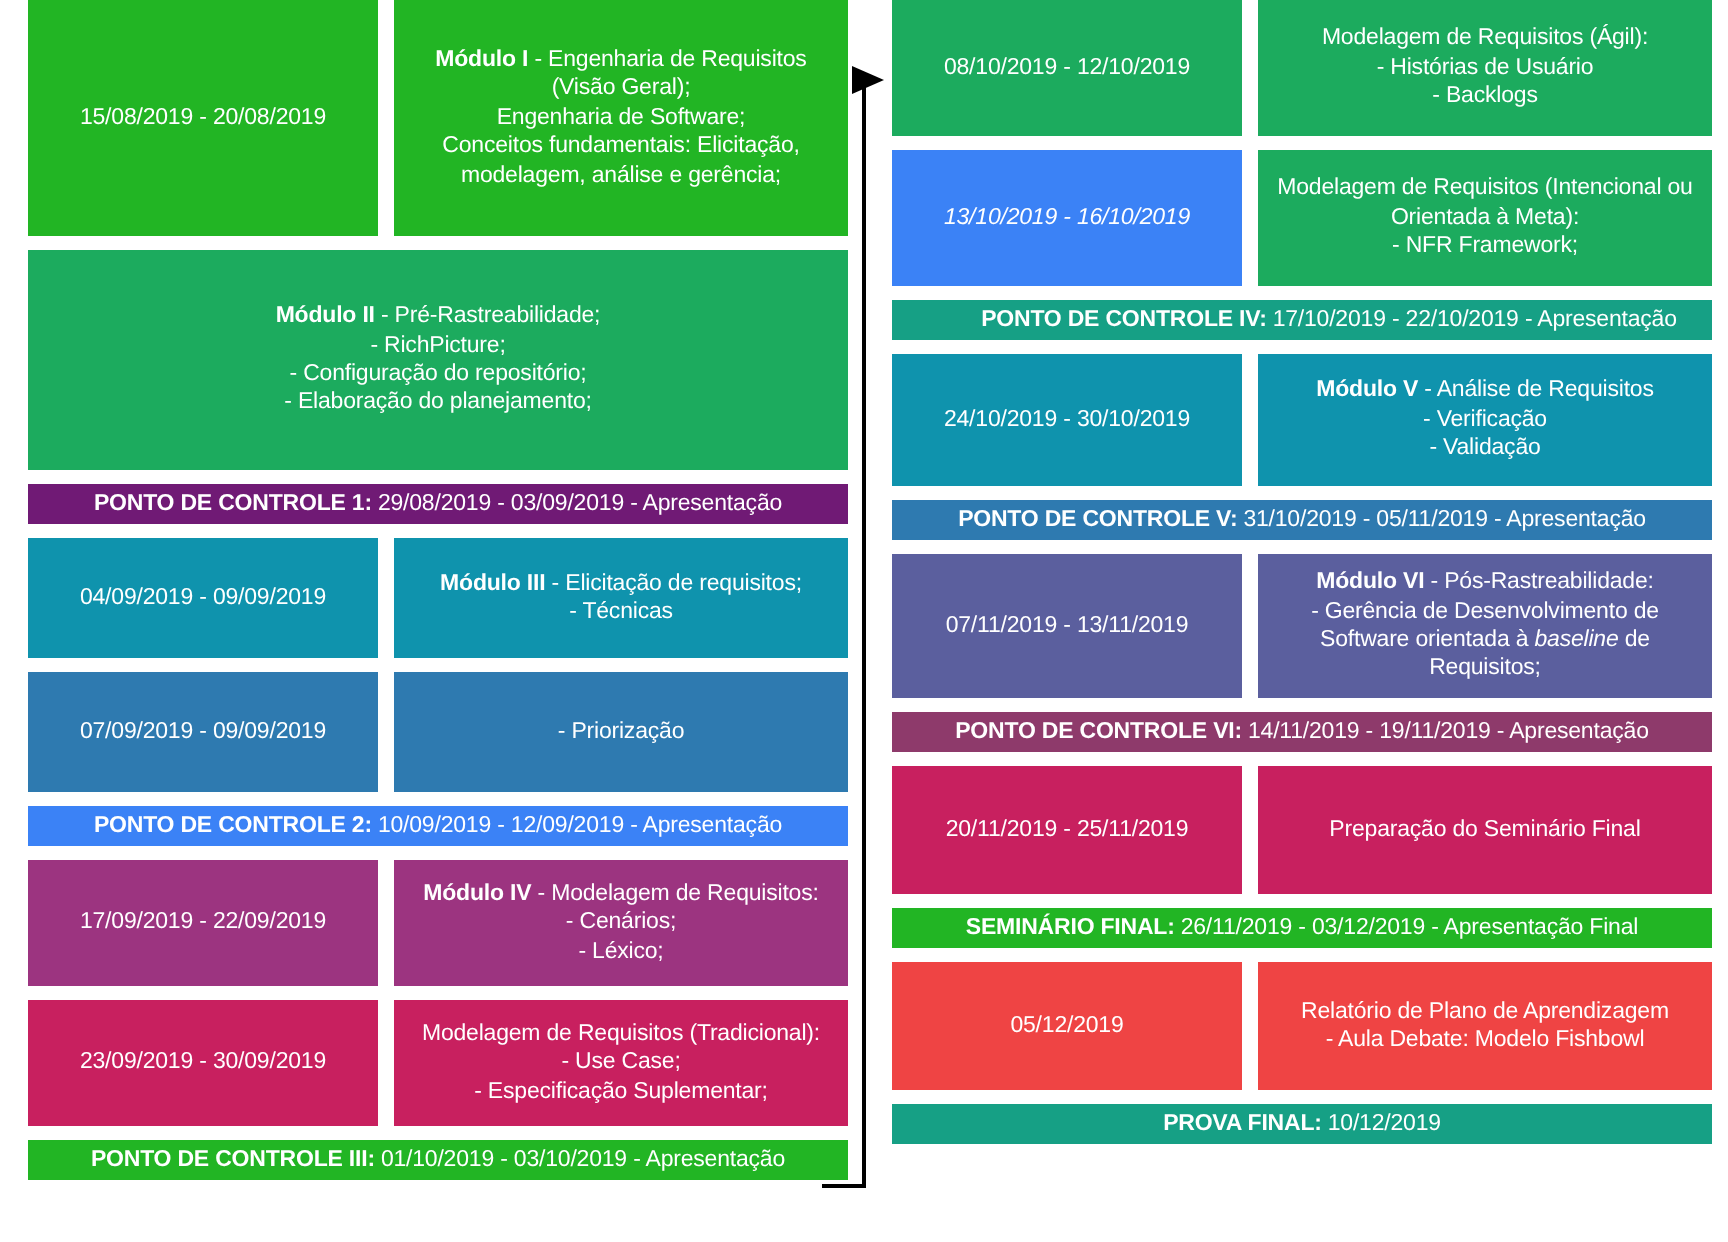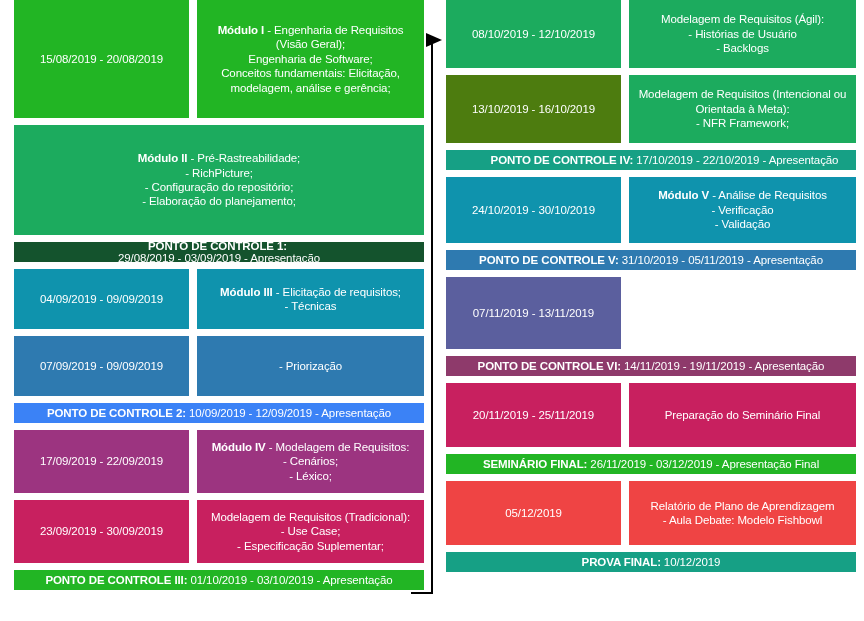--- a/index.html
+++ b/index.html
@@ -93,21 +93,21 @@
           <span class="txt"><b>Módulo I</b> - Engenharia de Requisitos (Visão Geral);<br>Engenharia de Software;<br>Conceitos fundamentais: Elicitação, modelagem, análise e gerência;</span>
         </div>
       </div>
       <div class="spacer-sm"></div>
       <div class="row" style="height: 110px;">
         <div class="cell desc" style="background: rgb(28, 171, 94);">
           <span class="txt"><b>Módulo II</b> - Pré-Rastreabilidade;<br>- RichPicture;<br>- Configuração do repositório;<br>- Elaboração do planejamento;</span>
         </div>
       </div>
       <div class="spacer-sm"></div>
-      <div class="bar" style="background: #14532d; flex-direction: column;">
+      <div class="bar" style="background: #701a75;">
         <span class="lead">PONTO DE CONTROLE 1:</span>
         <span>29/08/2019 - 03/09/2019 - Apresentação</span>
       </div>
       <div class="spacer-sm"></div>
       <div class="row" style="height: 60px;">
         <div class="cell date" style="background: rgb(15, 147, 173);">
           <span class="txt">04/09/2019 - 09/09/2019</span>
         </div>
         <div class="cell desc" style="background: rgb(15, 147, 173);">
           <span class="txt"><b>Módulo III</b> - Elicitação de requisitos;<br>- Técnicas</span>
@@ -156,21 +156,21 @@
       <div class="row" style="height: 68px;">
         <div class="cell date" style="background: rgb(28, 171, 94);">
           <span class="txt">08/10/2019 - 12/10/2019</span>
         </div>
         <div class="cell desc" style="background: rgb(28, 171, 94);">
           <span class="txt">Modelagem de Requisitos (Ágil):<br>- Histórias de Usuário<br>- Backlogs</span>
         </div>
       </div>
       <div class="spacer-sm"></div>
       <div class="row" style="height: 68px;">
-        <div class="cell date" style="background: #4d7c0f;">
+        <div class="cell date" style="background: #3b82f6; font-style: italic;">
           <span class="txt">13/10/2019 - 16/10/2019</span>
         </div>
         <div class="cell desc" style="background: rgb(28, 171, 94);">
           <span class="txt">Modelagem de Requisitos (Intencional ou Orientada à Meta):<br>- NFR Framework;</span>
         </div>
       </div>
       <div class="spacer-sm"></div>
       <div class="bar" style="background: rgb(22, 160, 133); padding-left: 27px;">
         <span class="lead">PONTO DE CONTROLE IV:</span>
         <span>17/10/2019 - 22/10/2019 - Apresentação</span>
@@ -186,20 +186,23 @@
       </div>
       <div class="spacer-sm"></div>
       <div class="bar" style="background: rgb(46, 122, 176);">
         <span class="lead">PONTO DE CONTROLE V:</span>
         <span>31/10/2019 - 05/11/2019 - Apresentação</span>
       </div>
       <div class="spacer-sm"></div>
       <div class="row" style="height: 72px;">
         <div class="cell date" style="background: rgb(91, 95, 158);">
           <span class="txt">07/11/2019 - 13/11/2019</span>
+        </div>
+        <div class="cell desc" style="background: rgb(91, 95, 158);">
+          <span class="txt"><b>Módulo VI</b> - Pós-Rastreabilidade:<br>- Gerência de Desenvolvimento de Software orientada à <span class="emph">baseline</span> de Requisitos;</span>
         </div>
       </div>
       <div class="spacer-sm"></div>
       <div class="bar" style="background: rgb(142, 58, 107);">
         <span class="lead">PONTO DE CONTROLE VI:</span>
         <span>14/11/2019 - 19/11/2019 - Apresentação</span>
       </div>
       <div class="spacer-sm"></div>
       <div class="row" style="height: 64px;">
         <div class="cell date" style="background: rgb(200, 32, 95);">

